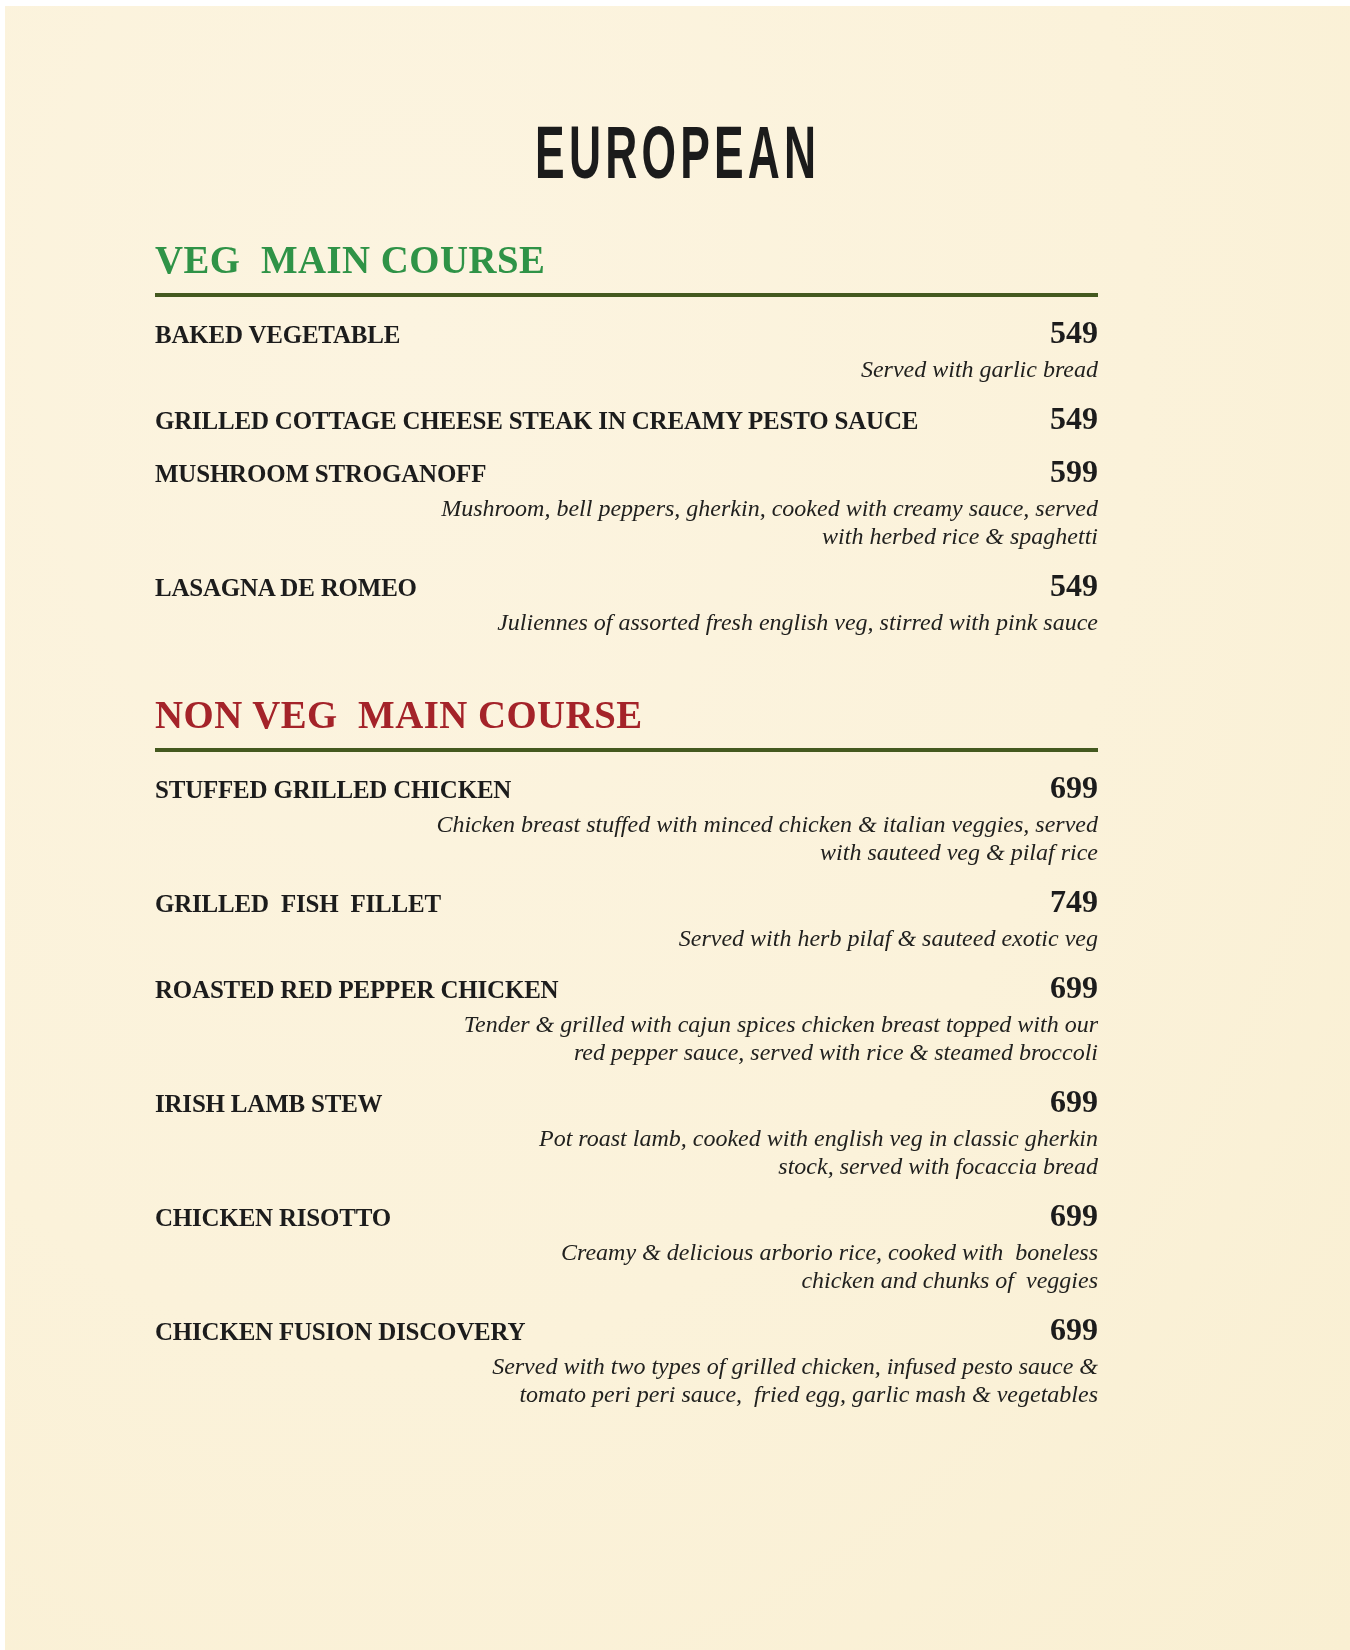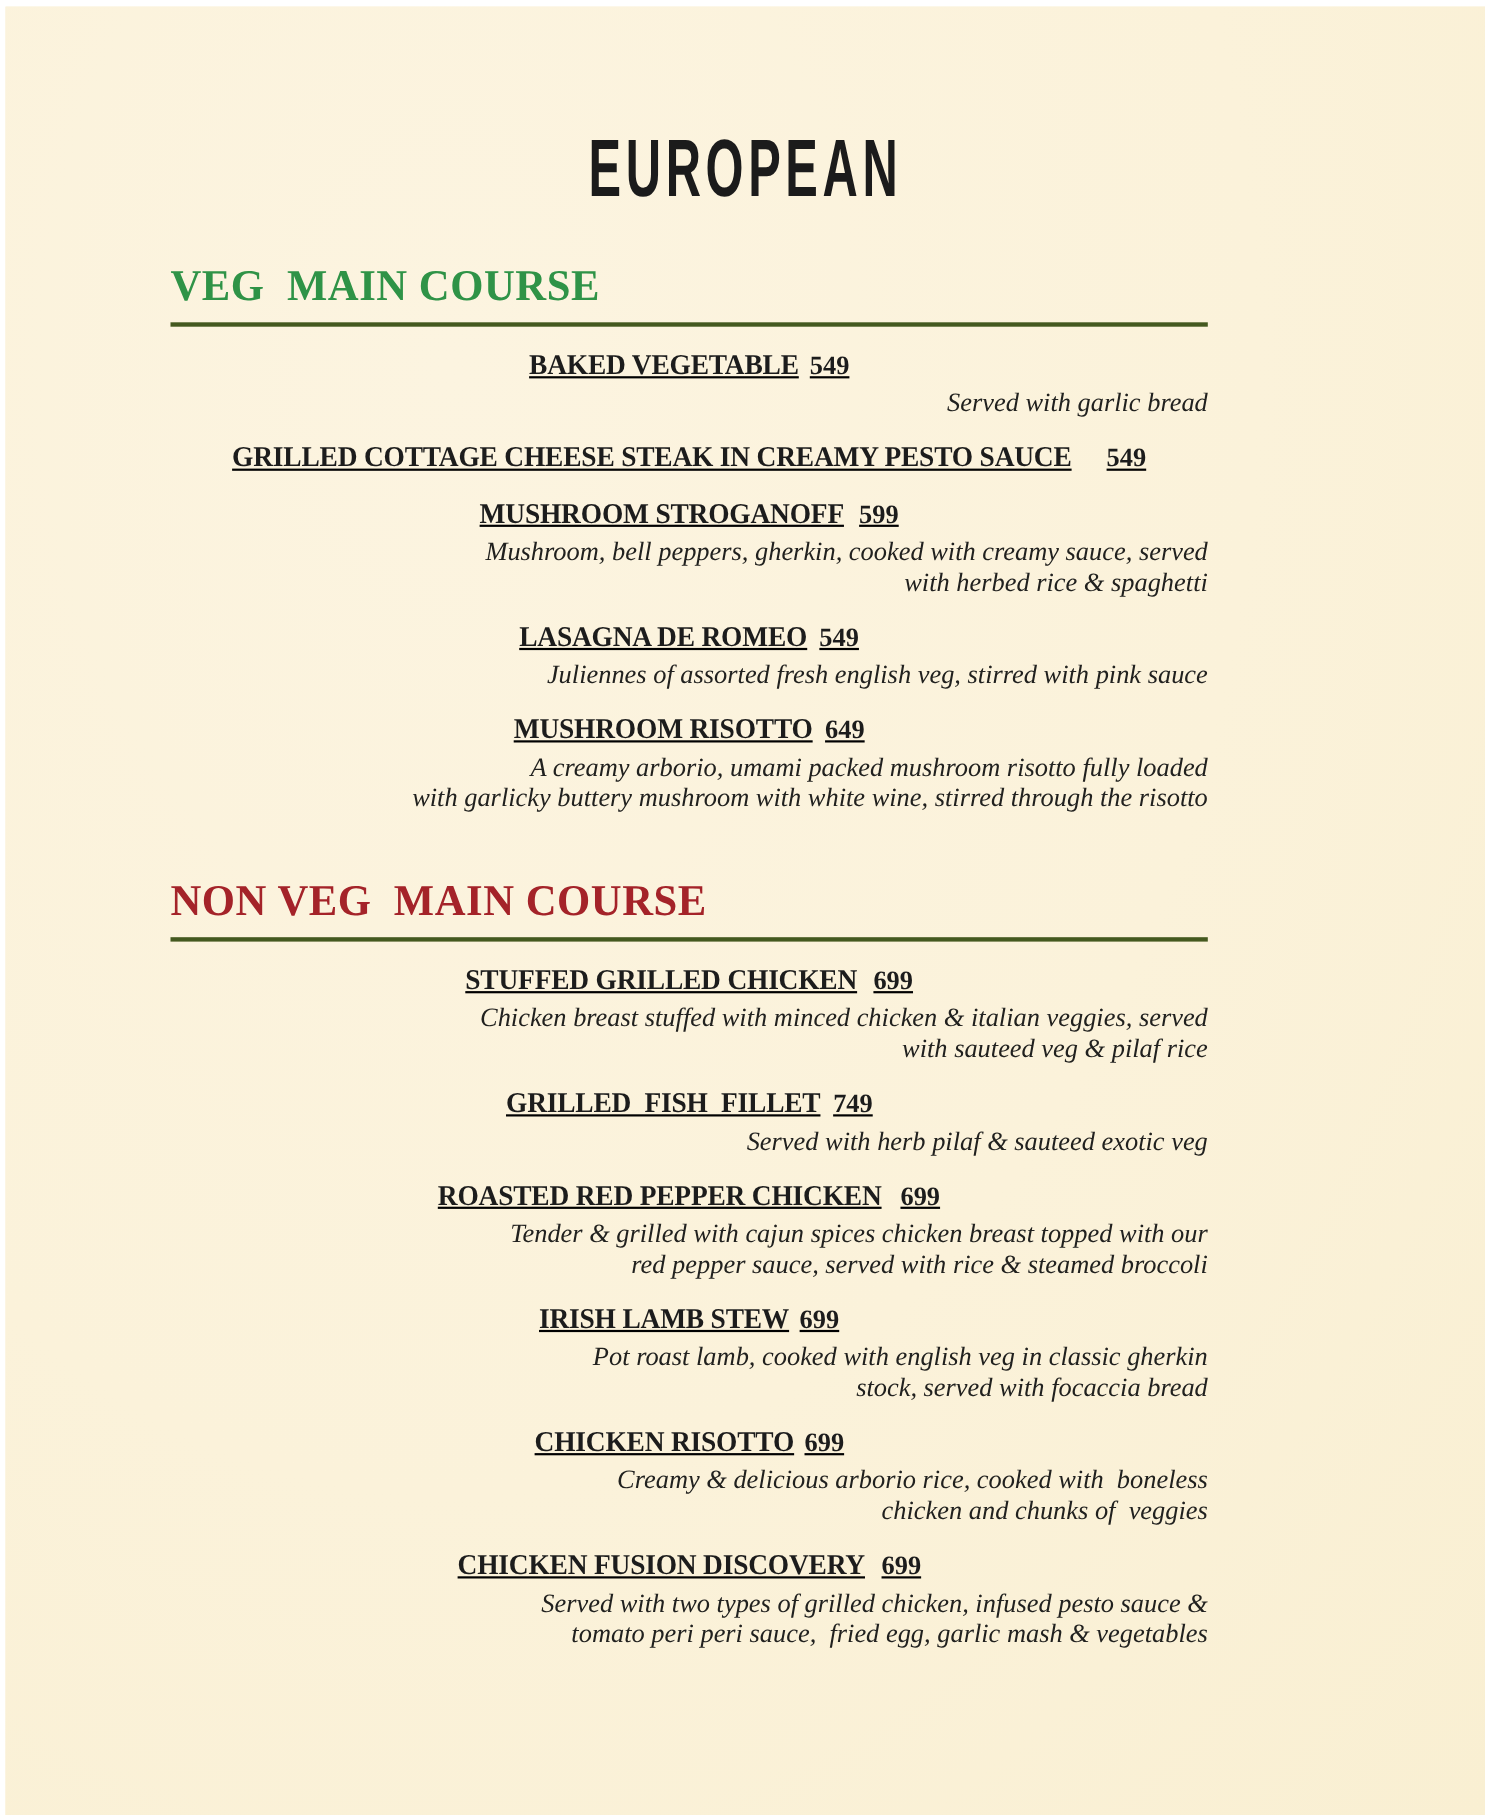--- a/index.html
+++ b/index.html
@@ -48,37 +48,36 @@
   .section.veg .section-heading{color:#2f9347;}
   .section.nonveg .section-heading{color:#a42329;}
   .section-rule{
     height:4px;border:0;margin:10px 0 0 0;
     background:#44591f;
   }
   .item{margin-top:20px;}
   .section .item:first-of-type{margin-top:31px;}
   .item-row{
     display:flex;
-    justify-content:center;
+    justify-content:space-between;
     align-items:baseline;
-    text-decoration:underline;
   }
   .item-name{
     font-weight:bold;
     font-size:26px;
     line-height:30px;
     color:#1c1c1c;
     letter-spacing:-0.2px;
     transform:scaleX(0.96);
     transform-origin:left center;
     white-space:pre;
   }
   .item-price{
     font-weight:bold;
-    font-size:24px;
+    font-size:32px;
     line-height:30px;
     color:#1c1c1c;
   }
   .item-desc{margin-top:5px;text-align:right;}
   .desc-line{
     font-style:italic;
     font-size:24px;
     line-height:28px;
     color:#21211f;
     white-space:pre;
@@ -130,30 +129,20 @@
       <div class="item">
         <div class="item-row">
           <span class="item-name">LASAGNA DE ROMEO</span>
           <span class="item-price">549</span>
         </div>
         <div class="item-desc">
           <div class="desc-line">Juliennes of assorted fresh english veg, stirred with pink sauce</div>
         </div>
       </div>
 
-      <div class="item">
-        <div class="item-row">
-          <span class="item-name">MUSHROOM RISOTTO</span>
-          <span class="item-price">649</span>
-        </div>
-        <div class="item-desc">
-          <div class="desc-line">A creamy arborio, umami packed mushroom risotto fully loaded</div>
-          <div class="desc-line">with garlicky buttery mushroom with white wine, stirred through the risotto</div>
-        </div>
-      </div>
     </div>
 
     <div class="section nonveg">
       <div class="section-heading">NON VEG  MAIN COURSE</div>
       <hr class="section-rule">
 
       <div class="item">
         <div class="item-row">
           <span class="item-name">STUFFED GRILLED CHICKEN</span>
           <span class="item-price">699</span>

